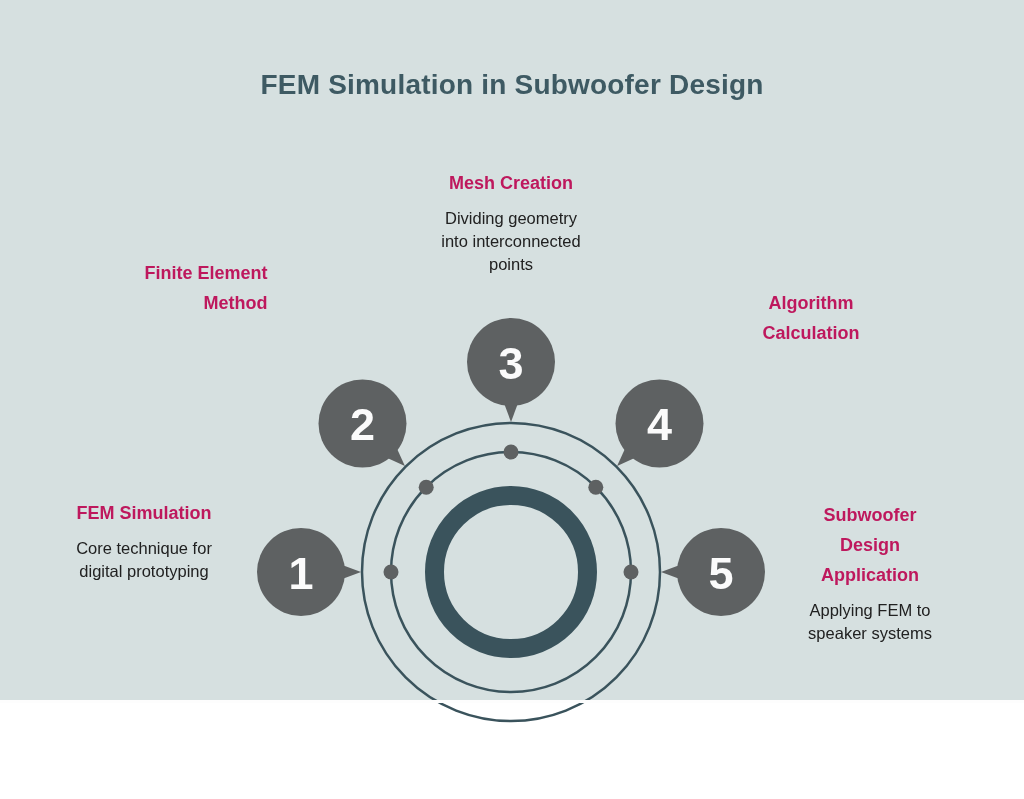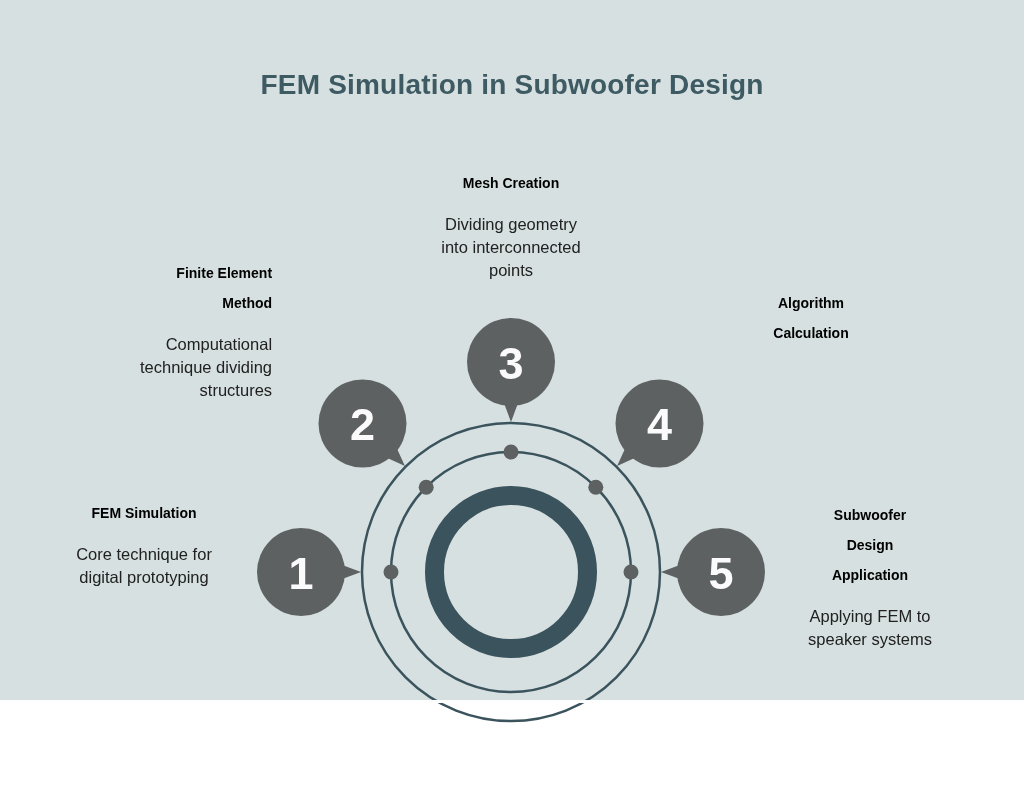--- a/index.html
+++ b/index.html
@@ -29,33 +29,33 @@
     left: 0; top: 0;
     width: 1024px; height: 799px;
   }
   .step-label {
     position: absolute;
     transform: translateX(-50%);
     text-align: center;
   }
   .step-title {
     display: block;
-    font-size: 14px;
+    font-size: 18px;
     font-weight: 700;
-    color: #000000;
+    color: #be185d;
     line-height: 30px;
     white-space: pre-line;
   }
   .step-desc {
     display: block;
     font-size: 16.5px;
     font-weight: 400;
     color: #212121;
     line-height: 23px;
-    margin-top: 15px;
+    margin-top: 9px;
     white-space: pre-line;
   }
   .label-step-1 { left: 144px; top: 498px; }
   .label-step-2 { left: 206px; top: 258px; text-align: right; }
   .label-step-3 { left: 511px; top: 168px; }
   .label-step-4 { left: 811px; top: 288px; }
   .label-step-5 { left: 870px; top: 500px; }
   .bubble-number {
     font-family: "Liberation Sans", sans-serif;
     font-size: 45px;
@@ -121,23 +121,20 @@
 
   <div class="step-label label-step-1">
     <span class="step-title">FEM Simulation</span>
     <span class="step-desc">Core technique for
 digital prototyping</span>
   </div>
 
   <div class="step-label label-step-2">
     <span class="step-title">Finite Element
 Method</span>
-    <span class="step-desc">Computational
-technique dividing
-structures</span>
   </div>
 
   <div class="step-label label-step-3">
     <span class="step-title">Mesh Creation</span>
     <span class="step-desc">Dividing geometry
 into interconnected
 points</span>
   </div>
 
   <div class="step-label label-step-4">

